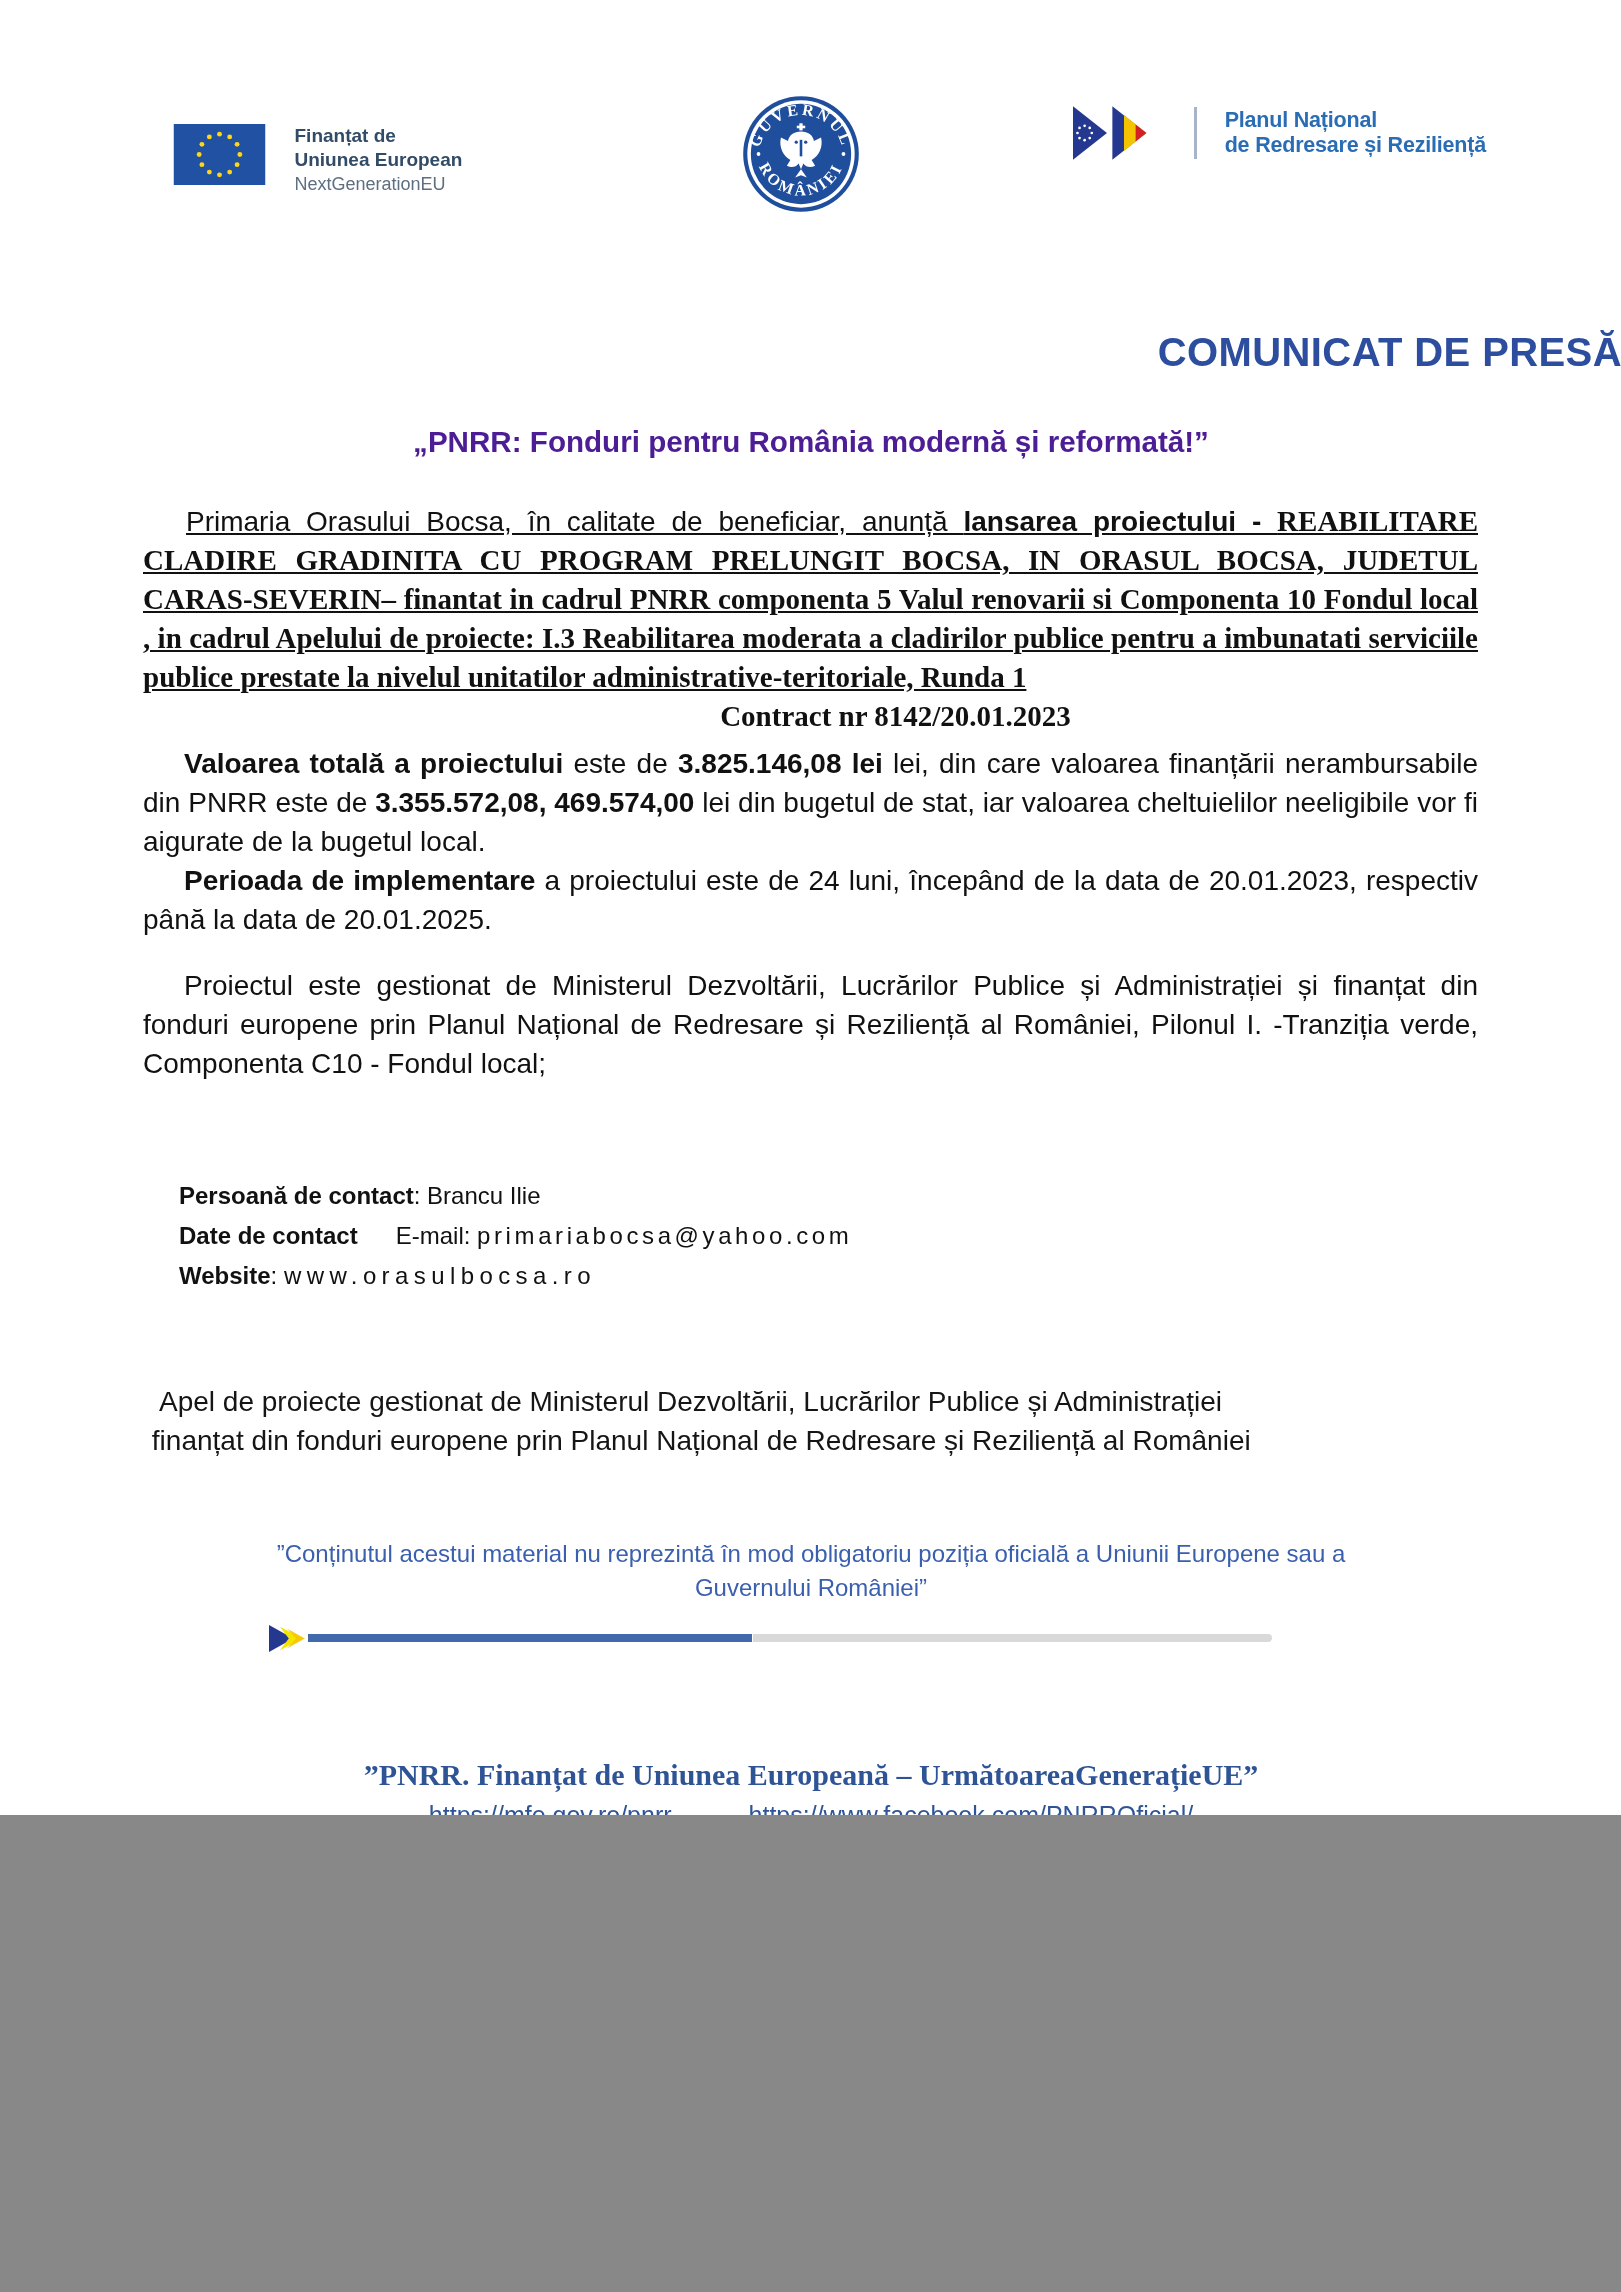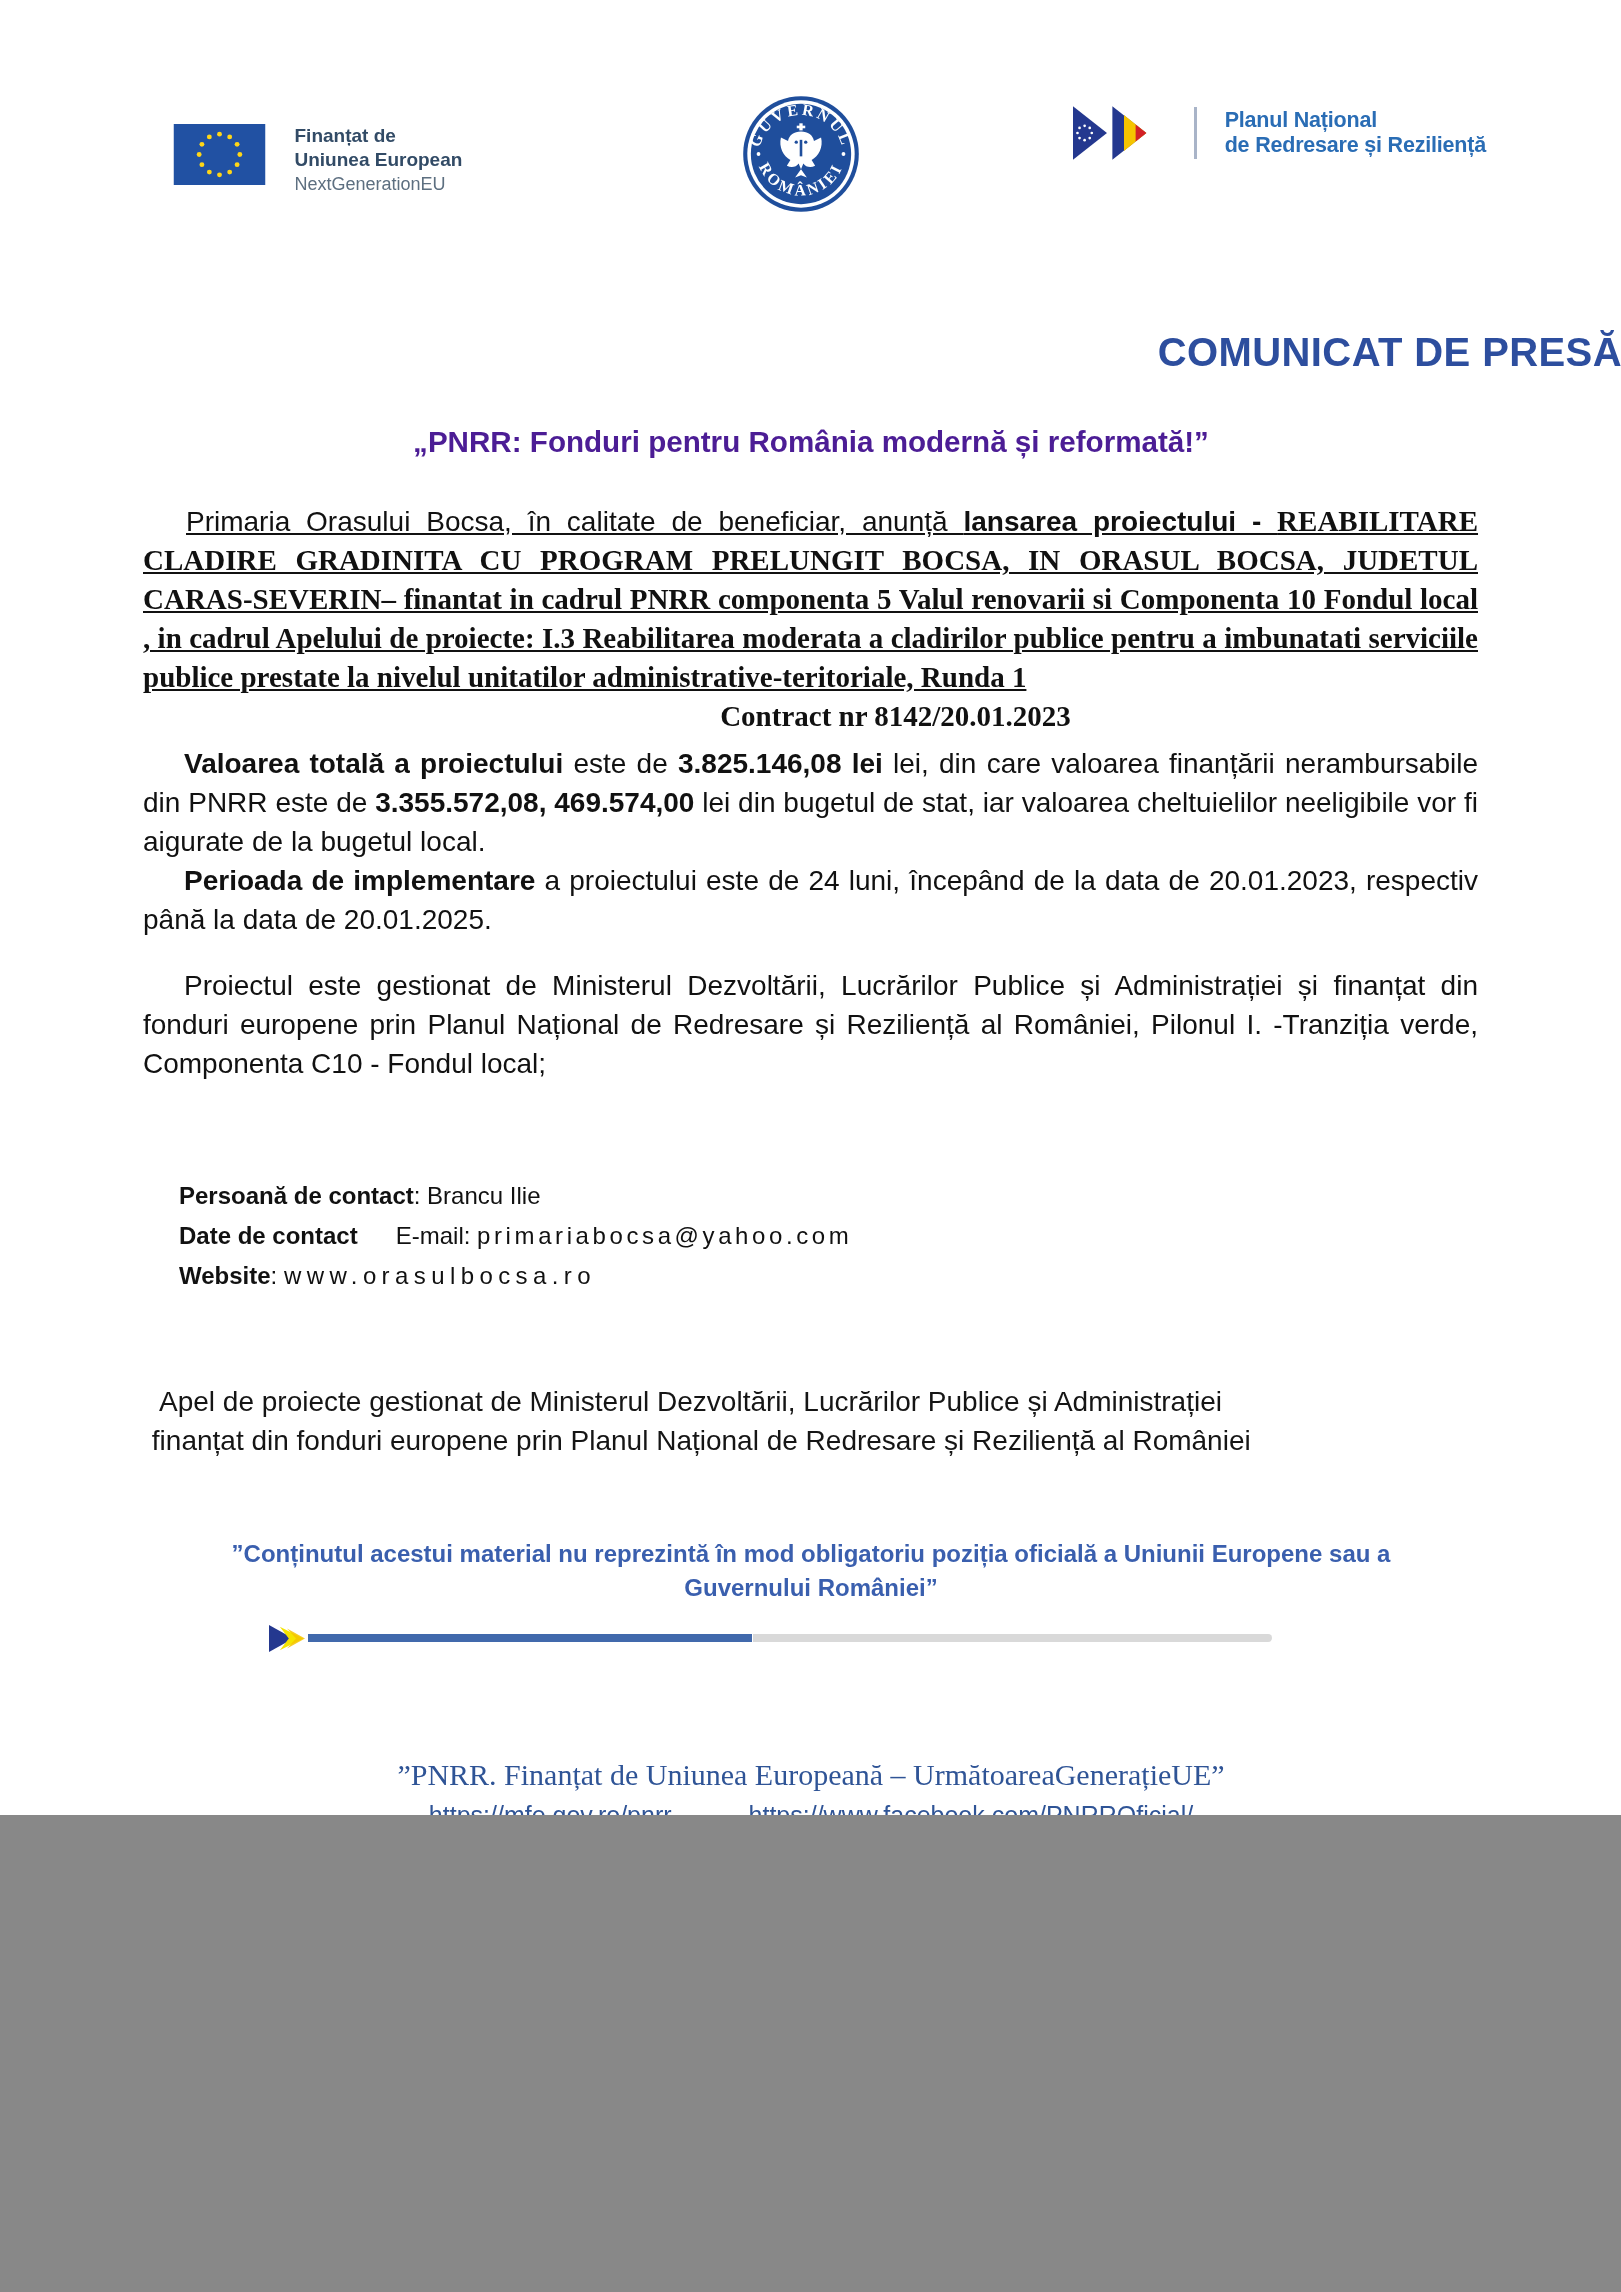--- a/index.html
+++ b/index.html
@@ -40,28 +40,28 @@
   .proiectul{margin-top:27px;}
   
   .contact{margin:93px 0 0 179px;font-size:24px;line-height:40px;}
   .contact .gap{display:inline-block;width:38px;}
   .tracked{letter-spacing:3.6px;}
   .tracked-wide{letter-spacing:5.4px;}
   
   .apel{margin:86px 0 0 159px;font-size:28px;line-height:39px;color:#151515;}
   .apel .l2{margin-left:-7.2px;}
   
-  .disclaimer{margin:77px auto 0;width:1164px;text-align:center;font-size:24px;line-height:34px;color:var(--disclaimer-blue);font-weight:bold;}
+  .disclaimer{margin:77px auto 0;width:1164px;text-align:center;font-size:24px;line-height:34px;color:var(--disclaimer-blue);}
   
   .divider{position:relative;margin:19.7px 0 0 269px;width:1005px;height:27px;}
   .divider .bar-blue{position:absolute;left:39px;top:9px;width:444px;height:8px;background:var(--bar-blue);}
   .divider .bar-gray{position:absolute;left:484px;top:9px;width:519px;height:8px;background:var(--bar-gray);border-radius:0 4.5px 4.5px 0;}
   .divider svg{position:absolute;left:0;top:0;}
   
-  .footer-slogan{margin:0;padding-top:106px;text-align:center;font-family:"Liberation Serif", serif;font-size:30px;font-weight:normal;color:var(--footer-blue);}
+  .footer-slogan{margin:0;padding-top:106px;text-align:center;font-family:"Liberation Serif", serif;font-size:30px;font-weight:bold;color:var(--footer-blue);}
   .footer-links{margin:9px 0 0 0;text-align:center;font-size:25px;color:var(--footer-blue);}
   .footer-links a{color:var(--footer-blue);text-decoration:none;}
   .footer-links .link-gap{display:inline-block;width:77px;}
 </style>
 </head>
 <body>
 
 <div class="page" style="--title-blue: #2d4e9e; --pnrr-blue: #2a6db5; --eu-text-dark: #324b66; --eu-text-gray: #5d6f80; --disclaimer-blue: #3a5fae; --footer-blue: #2f5496; --bar-blue: #4169ac; --bar-gray: #d9d9d9;">
 
   <div class="logos">

